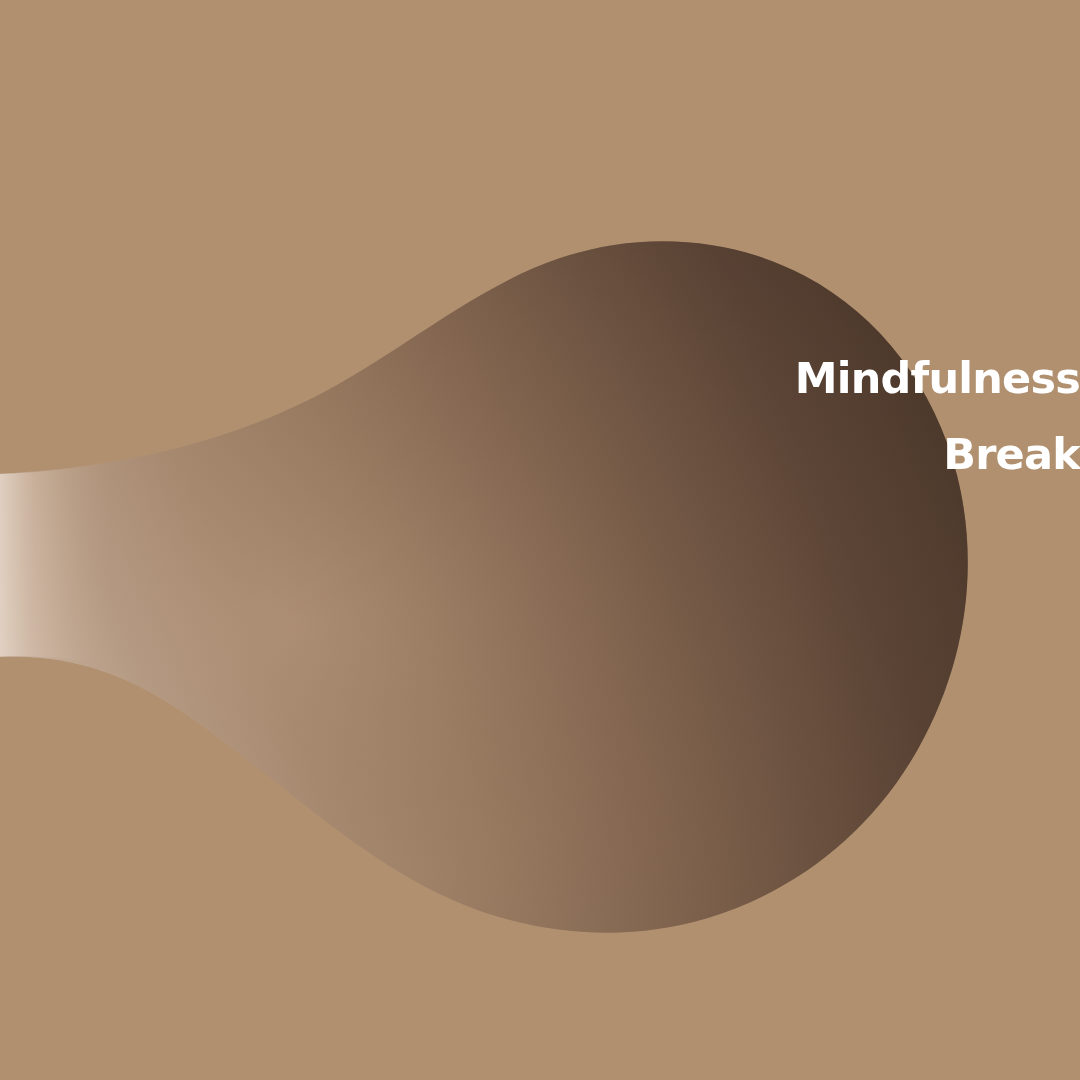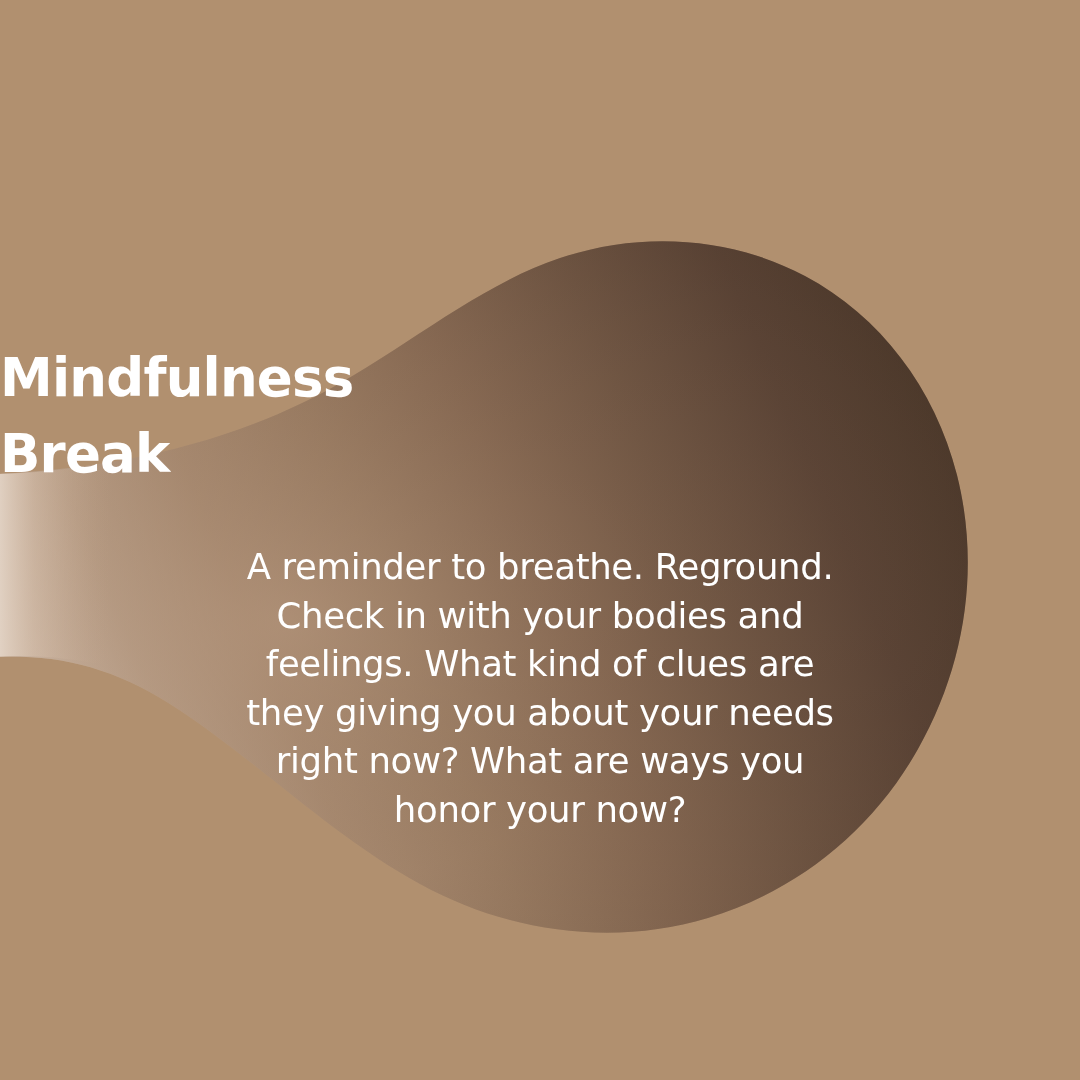--- a/index.html
+++ b/index.html
@@ -43,25 +43,25 @@
     width: 1080px;
     height: 1080px;
     display: block;
   }
 
   .title {
     position: absolute;
     left: 0;
     right: 0;
     top: 340px;
-    text-align: left;
+    text-align: right;
     color: #ffffff;
     font-family: "DejaVu Sans", sans-serif;
     font-weight: 700;
-    font-size: 53px;
+    font-size: 43px;
     line-height: 76px;
     letter-spacing: -0.8px;
     white-space: pre-line;
   }
 
   .body-copy {
     position: absolute;
     left: 50%;
     transform: translateX(-50%);
     top: 543px;
@@ -143,16 +143,15 @@
           C 180 506, 150 588, 120 668
           C 70 657, 28 654, -6 657
           Z" fill="url(#tailGlow)"></path>
     </svg>
   </div>
 
   <div class="content">
     <div class="title">Mindfulness
 Break</div>
 
-    <div class="body-copy">A reminder to breathe. Reground. Check in with your bodies and feelings. What kind of clues are they giving you about your needs right now?  What are ways you honor your now?</div>
   </div>
 
 </div>
 
 </body></html>

